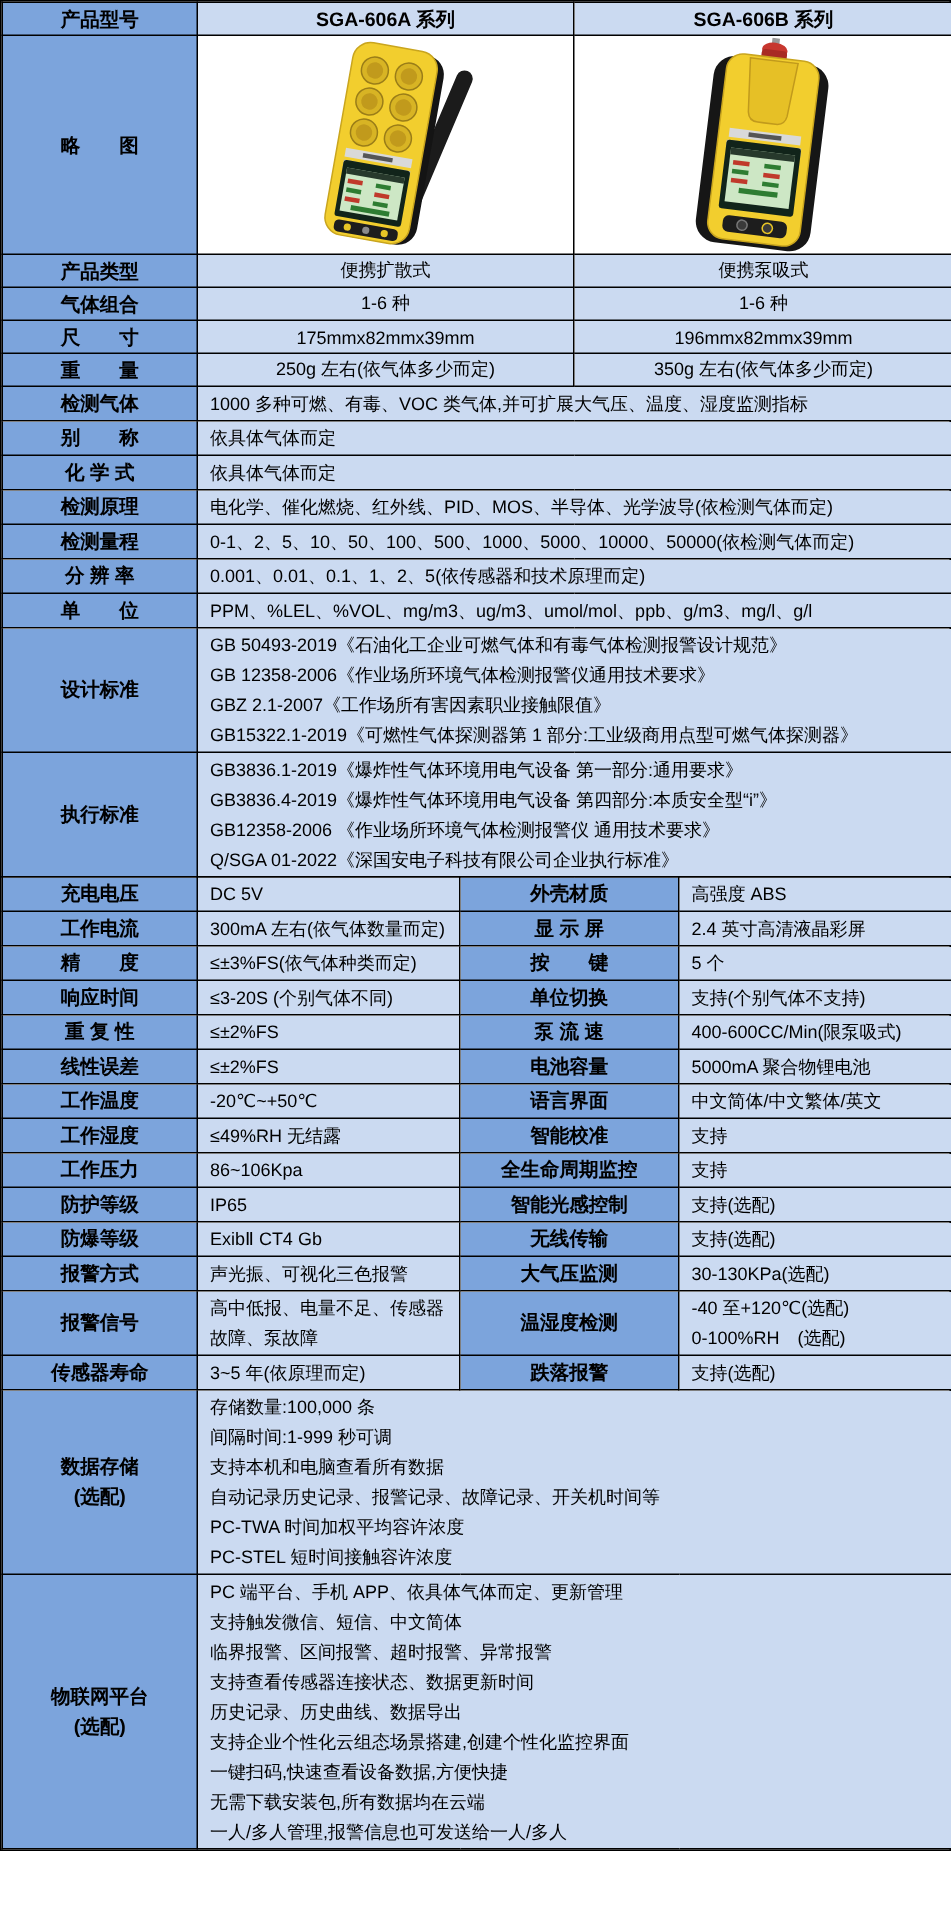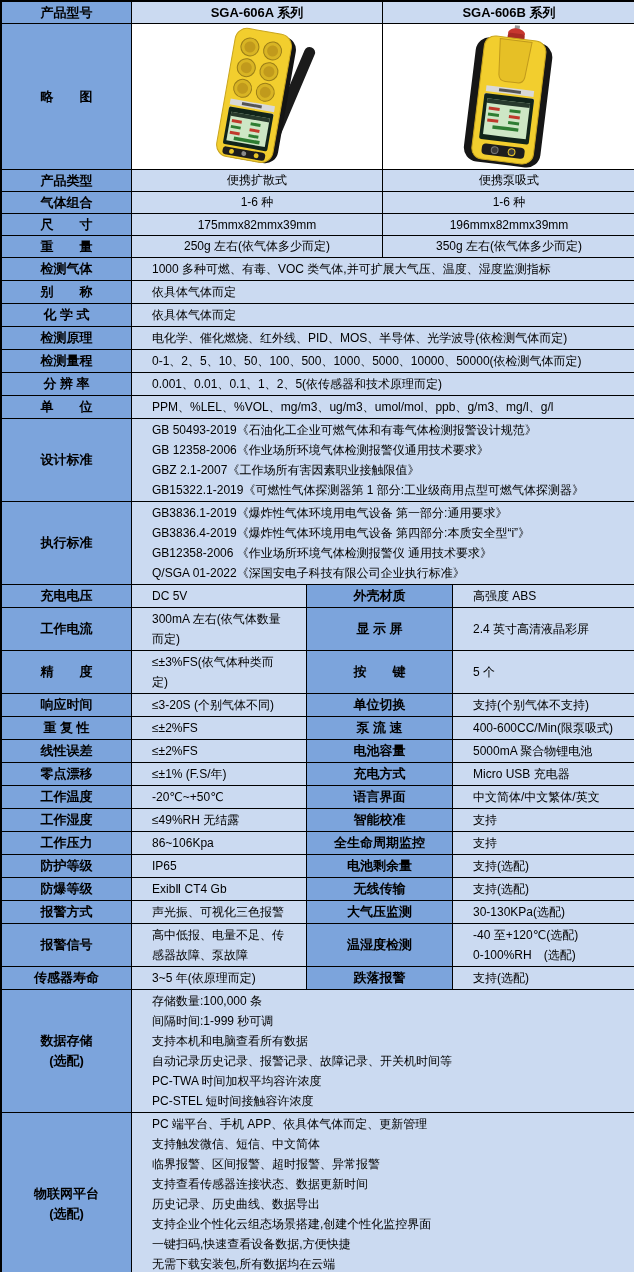--- a/index.html
+++ b/index.html
@@ -7,21 +7,21 @@
         border:1px solid #000;box-sizing:border-box;}
   table{border-collapse:collapse;table-layout:fixed;width:632px;}
   #t2{margin-top:-1px;}
   td{border:1px solid #000;height:22px;padding:1px 4px;font-size:12px;vertical-align:middle;
      overflow:hidden;box-sizing:border-box;}
   #t2 td{height:23px;}
   .lbl{background:#7CA4DC;font-weight:bold;text-align:center;font-size:13px;padding:1px 2px;}
   .val{background:#CBDAF1;}
   .c{text-align:center;}
   .hb{font-weight:bold;font-size:13px;margin-left:40px;}
-  .lft{text-align:left;padding:1px 20px;}
+  .lft{text-align:left;padding:1px 8px;}
   .white{background:#ffffff;}
   .imgcell{height:146px;padding:0;text-align:center;vertical-align:middle;}
   .ln{line-height:20px;white-space:normal;}
   svg{display:block;margin:0 auto;}
 </style>
 </head>
 <body>
 
 <div class="page">
   <table id="t1">
@@ -257,30 +257,20 @@
           <td class="lbl">线性误差</td>
           <td class="val lft">
             <div class="ln">≤±2%FS</div>
           </td>
           <td class="lbl">电池容量</td>
           <td class="val lft">
             <div class="ln">5000mA 聚合物锂电池</div>
           </td>
         </tr>
         <tr>
-          <td class="lbl">零点漂移</td>
-          <td class="val lft">
-            <div class="ln">≤±1% (F.S/年)</div>
-          </td>
-          <td class="lbl">充电方式</td>
-          <td class="val lft">
-            <div class="ln">Micro USB 充电器</div>
-          </td>
-        </tr>
-        <tr>
           <td class="lbl">工作温度</td>
           <td class="val lft">
             <div class="ln">-20℃~+50℃</div>
           </td>
           <td class="lbl">语言界面</td>
           <td class="val lft">
             <div class="ln">中文简体/中文繁体/英文</div>
           </td>
         </tr>
         <tr>
@@ -301,21 +291,21 @@
           <td class="lbl">全生命周期监控</td>
           <td class="val lft">
             <div class="ln">支持</div>
           </td>
         </tr>
         <tr>
           <td class="lbl">防护等级</td>
           <td class="val lft">
             <div class="ln">IP65</div>
           </td>
-          <td class="lbl">电池剩余量</td>
+          <td class="lbl">智能光感控制</td>
           <td class="val lft">
             <div class="ln">支持(选配)</div>
           </td>
         </tr>
         <tr>
           <td class="lbl">防爆等级</td>
           <td class="val lft">
             <div class="ln">ExibⅡ CT4 Gb</div>
           </td>
           <td class="lbl">无线传输</td>

